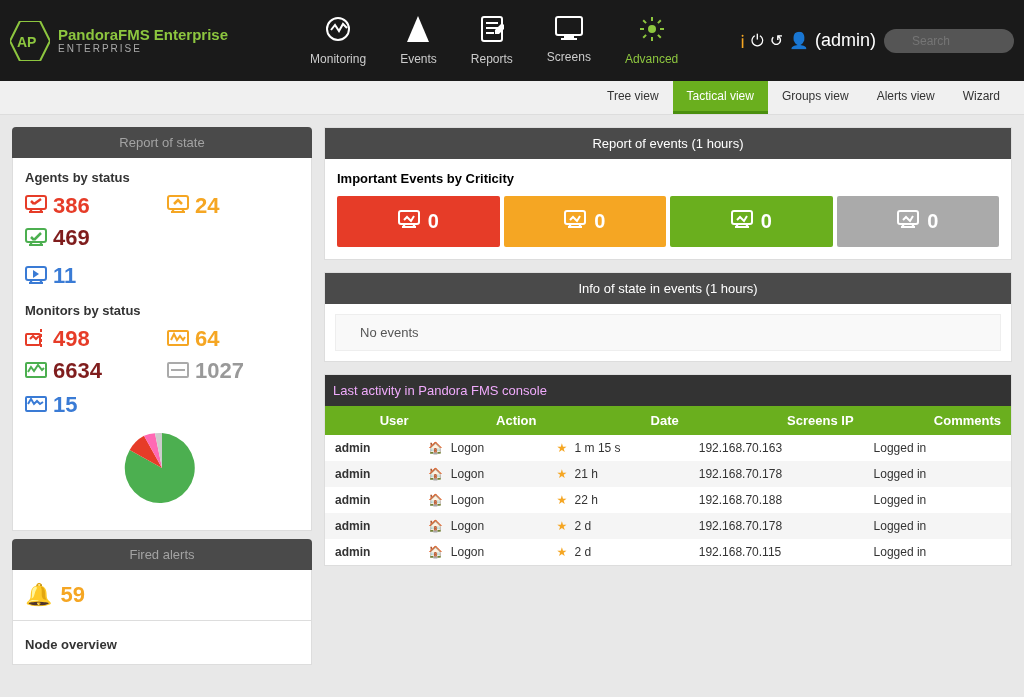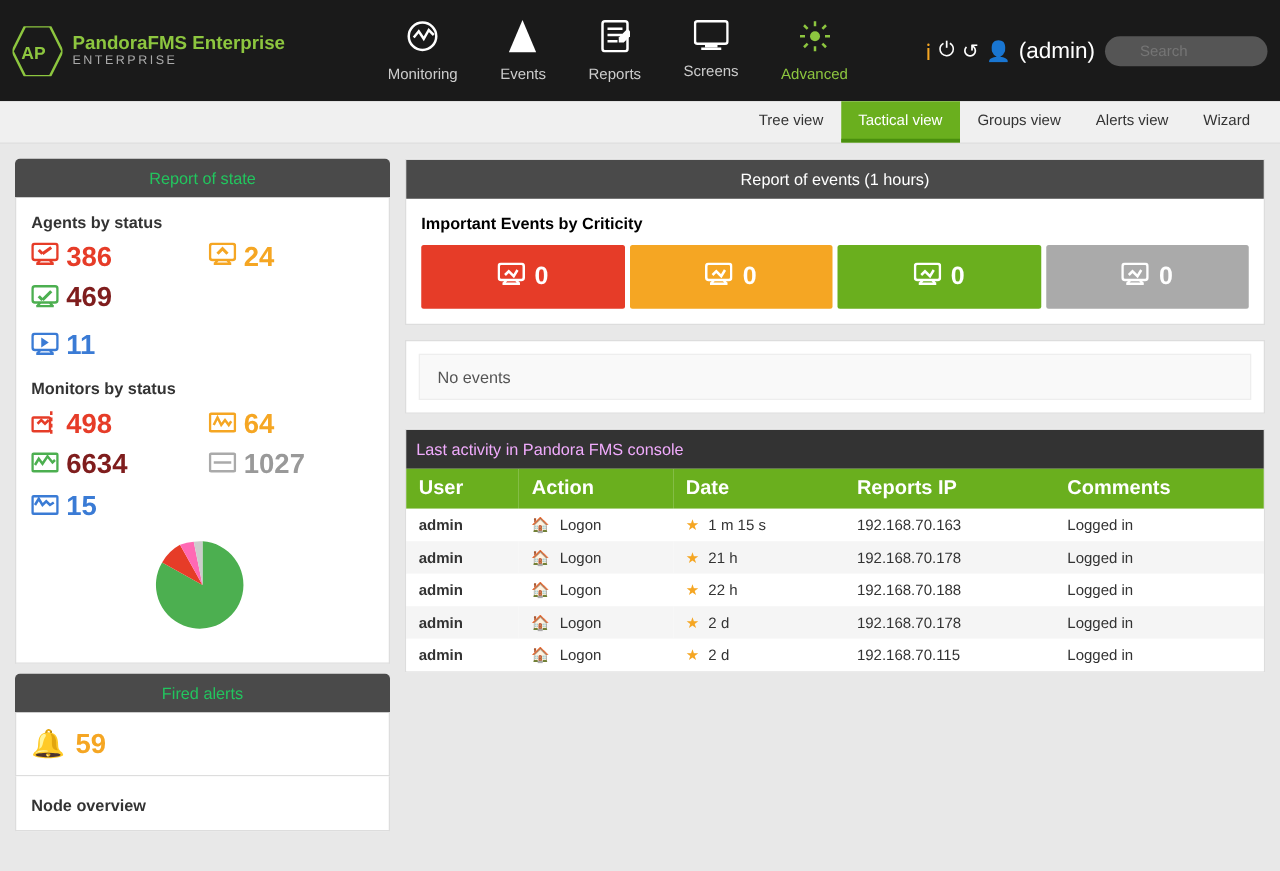--- a/index.html
+++ b/index.html
@@ -126,21 +126,21 @@
     
     .left-panel {
       width: 300px;
       flex-shrink: 0;
       display: flex;
       flex-direction: column;
       gap: 0;
     }
     .panel-header {
       background: #4a4a4a;
-      color: #22c55e;
+      color: #a3a3a3;
       text-align: center;
       padding: 8px;
       font-size: 13px;
       border-radius: 4px 4px 0 0;
     }
     .panel-body {
       background: white;
       border: 1px solid #ddd;
       border-top: none;
       padding: 12px;
@@ -254,21 +254,21 @@
       text-align: center;
       padding: 8px;
       font-size: 13px;
     }
     .state-body {
       padding: 10px;
     }
     .no-events-box {
       background: #f9f9f9;
       border: 1px solid #eee;
-      padding: 10px 14px;
+      padding: 10px 24px;
       color: #555;
       font-size: 13px;
     }
 
     
     .activity-panel {
       background: white;
       border: 1px solid #ddd;
     }
     .activity-header {
@@ -280,23 +280,23 @@
     .activity-table {
       width: 100%;
       border-collapse: collapse;
     }
     .activity-table thead tr {
       background: #6aaf1e;
       color: white;
     }
     .activity-table thead th {
       padding: 7px 10px;
-      text-align: left;
-      font-weight: bold;
-      font-size: 16px;
+      text-align: right;
+      font-weight: bold;
+      font-size: 13px;
     }
     .activity-table tbody tr:nth-child(even) { background: #f5f5f5; }
     .activity-table tbody tr:nth-child(odd) { background: white; }
     .activity-table tbody td {
       padding: 6px 10px;
       font-size: 12px;
       color: #333;
     }
     .activity-table tbody td:first-child {
       font-weight: bold;
@@ -589,36 +589,37 @@
                   <polyline points="6,10 9,7 13,11 16,6" stroke="white" stroke-width="2" fill="none"></polyline>
                 </svg>
             </span>
             <span>0</span>
           </div>
         </div>
       </div>
     </div>
 
     <div class="state-panel">
+      <div class="state-header">Info of state in events (1 hours)</div>
       <div class="state-body">
         <div class="no-events-box">
           <span>No events</span>
         </div>
       </div>
     </div>
 
     <div class="activity-panel">
       <div class="activity-header">Last activity in Pandora FMS console</div>
       <table class="activity-table">
         <thead>
           <tr>
             <th>User</th>
             <th>Action</th>
             <th>Date</th>
-            <th>Reports IP</th>
+            <th>Screens IP</th>
             <th>Comments</th>
           </tr>
         </thead>
         <tbody id="activity-tbody">
         <tr>
     <td><strong>admin</strong></td>
     <td>
       <span style="margin-right:4px;">🏠</span>
       Logon
     </td>

